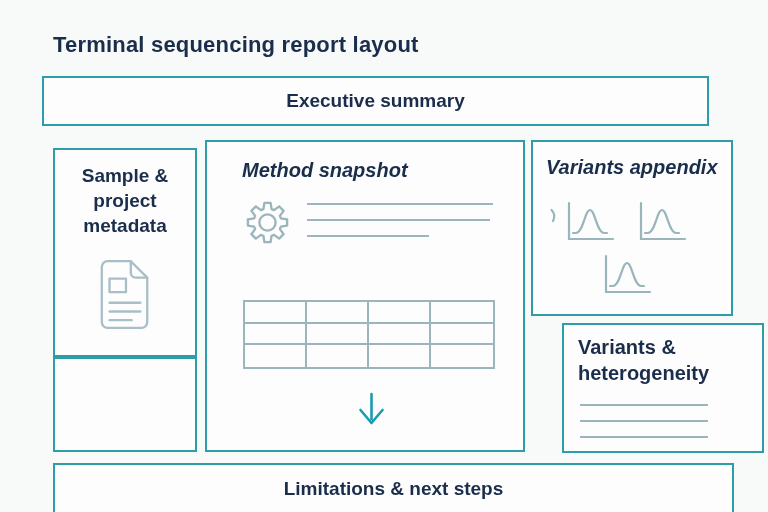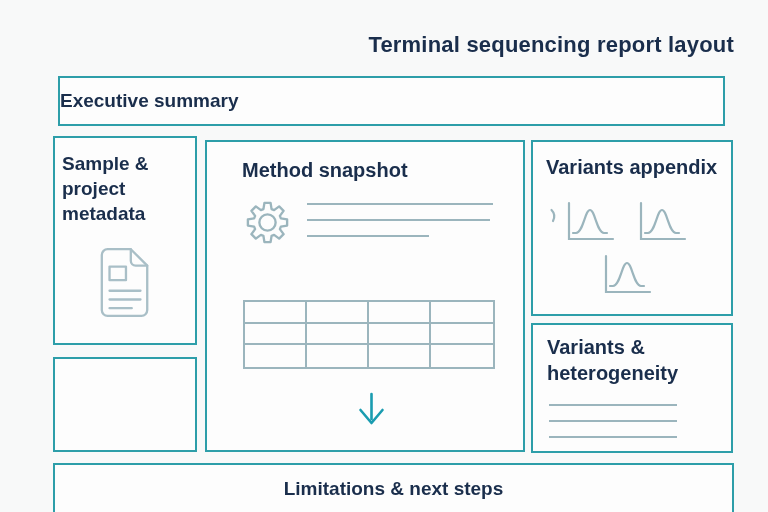--- a/index.html
+++ b/index.html
@@ -1,26 +1,26 @@
 <!DOCTYPE html>
 <html style="--bg: #f8f9f9; --box-bg: #fdfdfd; --accent-teal: #2d9ea9; --navy: #1a2e4c; --icon-gray: #9bb5bd; --doc-icon-gray: #a9bfc7; --arrow-teal: #1a9cb0;"><head>
 <meta charset="utf-8">
 <style>
   html,body{margin:0;padding:0;background:#f8f9f9;}
   .canvas{position:relative;width:768px;height:512px;background:var(--bg,#f8f9f9);
     overflow:hidden;font-family:"Liberation Sans",sans-serif;color:var(--navy,#1a2e4c);}
-  .title{position:absolute;left:53px;top:32px;width:681px;margin:0;text-align:right;
+  .title{position:absolute;left:53px;top:32px;width:681px;margin:0;text-align:left;
     font-size:22px;font-weight:bold;letter-spacing:.2px;color:var(--navy,#1a2e4c);}
   .box{position:absolute;background:var(--box-bg,#fdfdfd);
     border:2px solid var(--accent-teal,#2d9ea9);box-sizing:border-box;}
-  .box h2{margin:0;font-size:20px;font-weight:bold;color:var(--navy,#1a2e4c);white-space:nowrap;}
-  .exec{left:58px;top:76px;width:667px;height:50px;display:flex;align-items:center;justify-content:flex-start;}
+  .box h2{margin:0;font-size:20px;font-weight:bold;color:var(--navy,#1a2e4c);white-space:nowrap;font-style:italic;}
+  .exec{left:42px;top:76px;width:667px;height:50px;display:flex;align-items:center;justify-content:center;}
   .banner-label{font-size:19px;font-weight:bold;color:var(--navy,#1a2e4c);}
   
-  .sample{left:53px;top:136px;width:144px;height:209px;padding-left:7px;}
+  .sample{left:53px;top:148px;width:144px;height:209px;text-align:center;}
   .sample .wrap-label{display:inline-block;margin-top:13px;width:122px;
     font-size:19px;font-weight:bold;line-height:25px;color:var(--navy,#1a2e4c);}
   .doc-icon{position:absolute;left:50%;top:108px;transform:translateX(-50%);}
   .spare{left:53px;top:357px;width:144px;height:95px;}
   
   .methods{left:205px;top:140px;width:320px;height:312px;}
   .method-heading{position:absolute;left:35px;top:17px;}
   .gear-icon{position:absolute;left:37px;top:57px;}
   .method-lines{position:absolute;left:100px;top:61px;}
   .ph-line{height:2px;background:var(--icon-gray,#9bb5bd);margin-bottom:14px;}
@@ -36,21 +36,21 @@
   .grid .cell:nth-child(4n){border-right:none;}
   .grid .cell:nth-child(n+9){border-bottom:none;}
   .down-arrow{position:absolute;left:151px;top:250px;}
   
   .spectral{left:531px;top:140px;width:202px;height:176px;}
   .spectral h2{position:absolute;left:13px;top:14px;}
   .tick-mark{position:absolute;left:16px;top:66px;}
   .chart-1{position:absolute;left:27px;top:58px;}
   .chart-2{position:absolute;left:99px;top:58px;}
   .chart-3{position:absolute;left:64px;top:111px;}
-  .variants{left:531px;top:323px;width:202px;height:130px;}
+  .variants{left:562px;top:323px;width:202px;height:130px;}
   .variants .wrap-label{position:absolute;left:14px;top:9px;width:178px;
     font-size:20px;font-weight:bold;line-height:26px;color:var(--navy,#1a2e4c);}
   .variant-lines{position:absolute;left:16px;top:79px;}
   .variant-lines .ph-line{width:128px;}
   
   .limitations{left:53px;top:463px;width:681px;height:64px;
     display:flex;justify-content:center;align-items:flex-start;padding-top:13px;}
   svg{display:block;}
 </style>
 </head>

